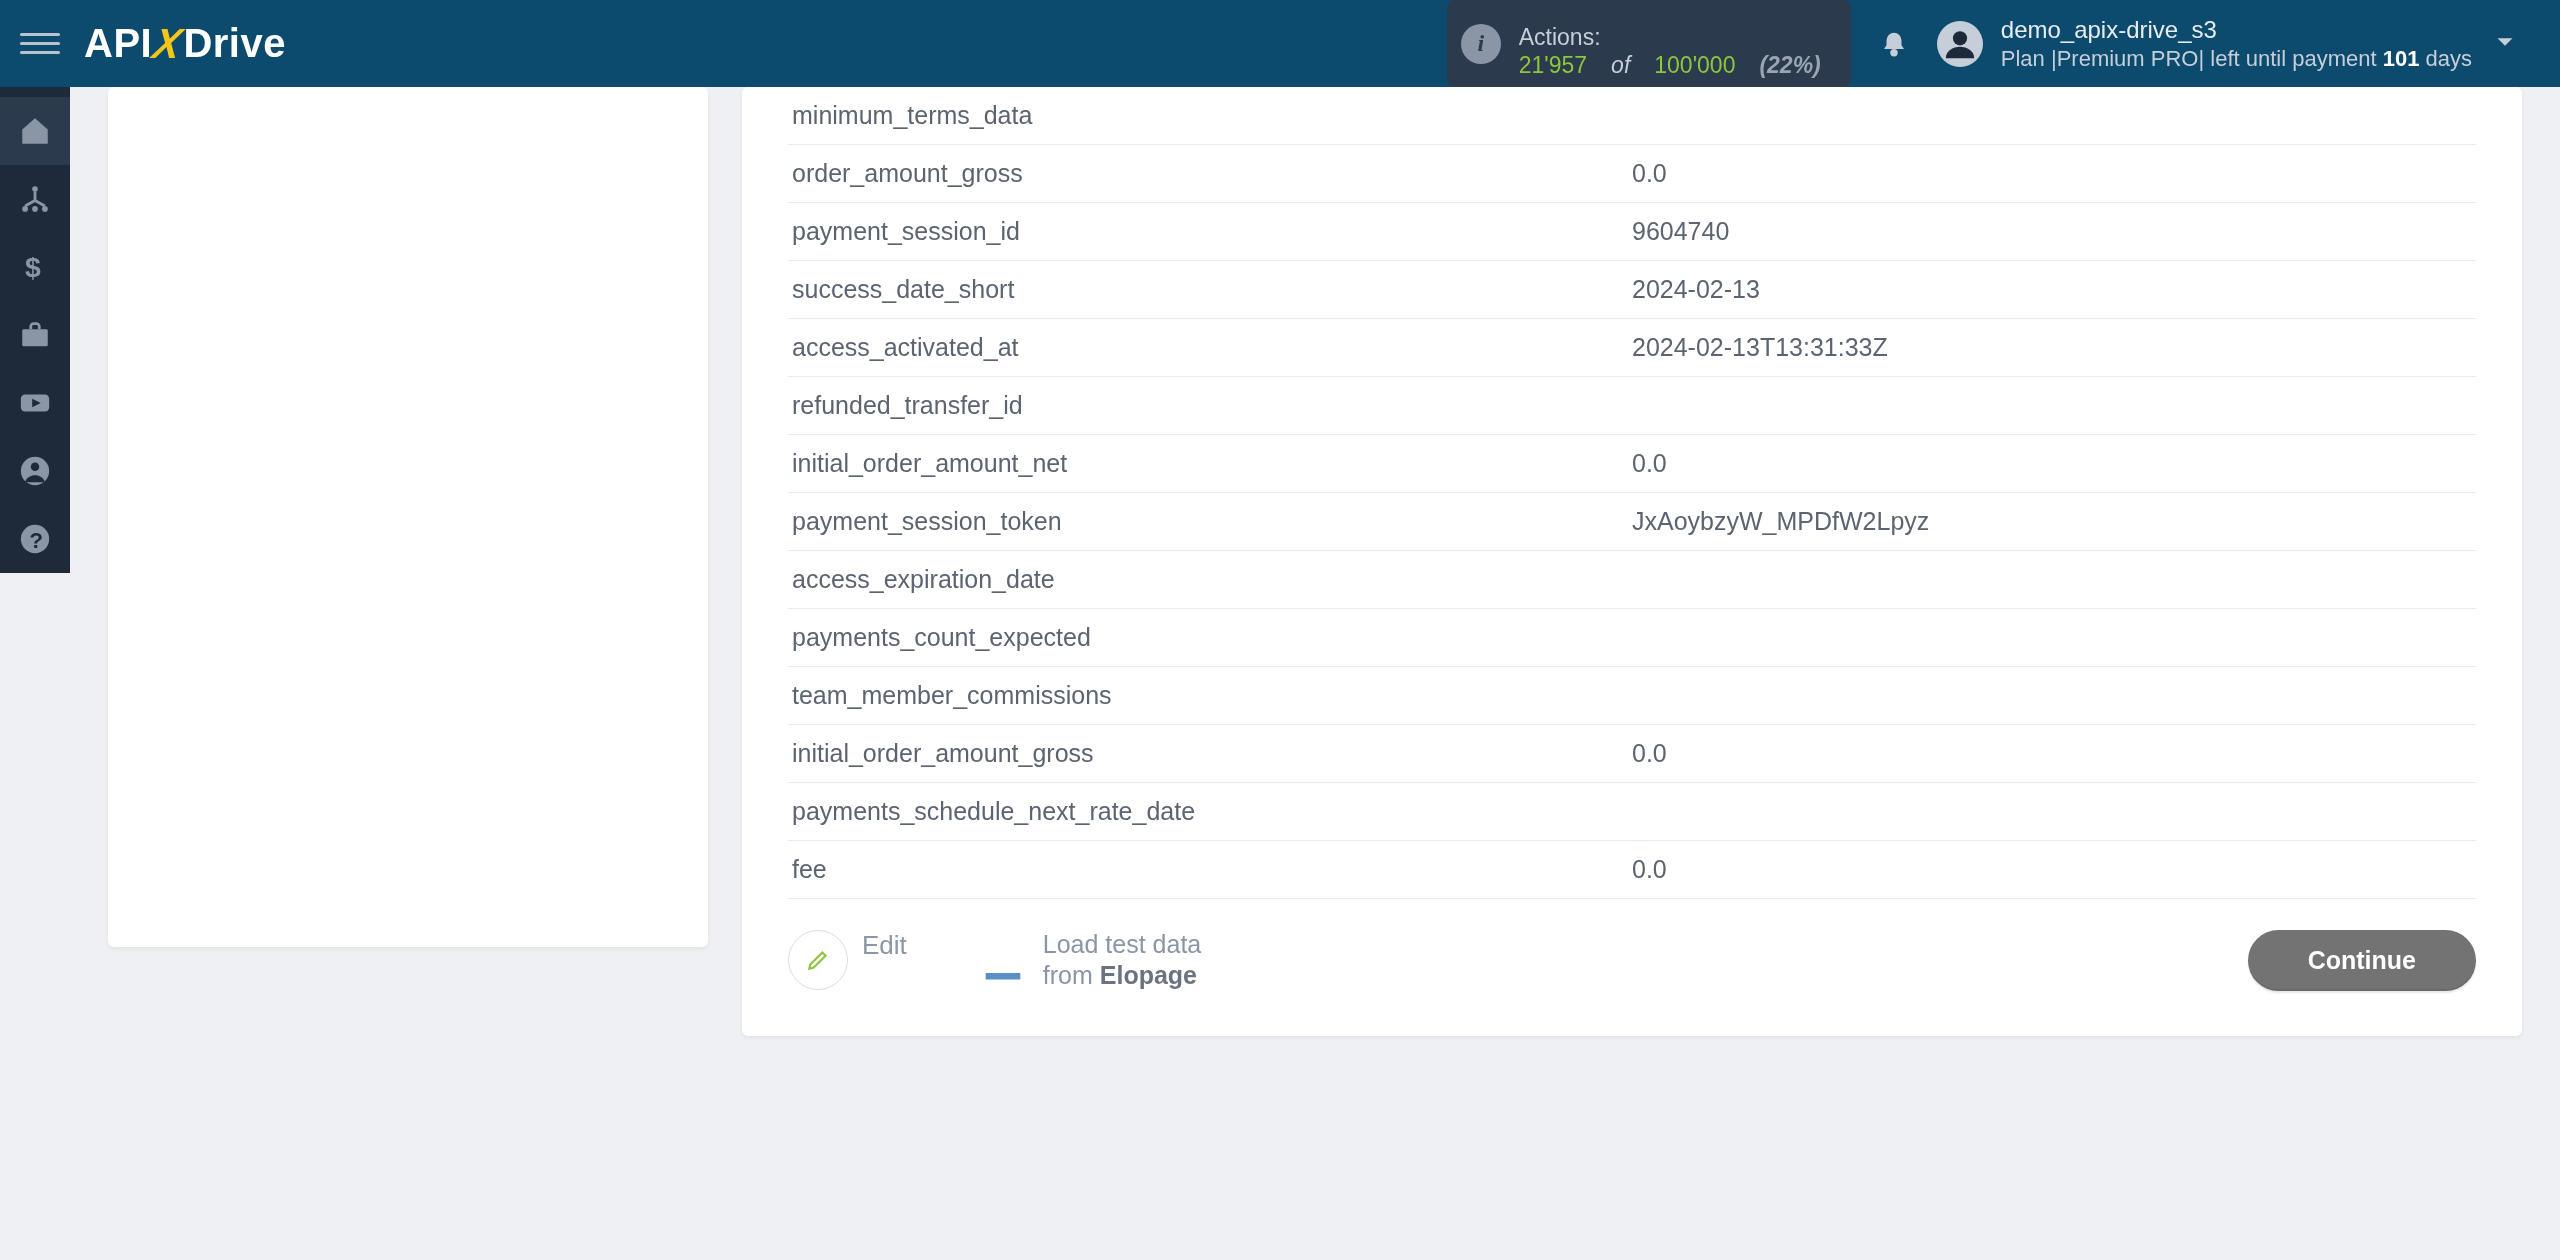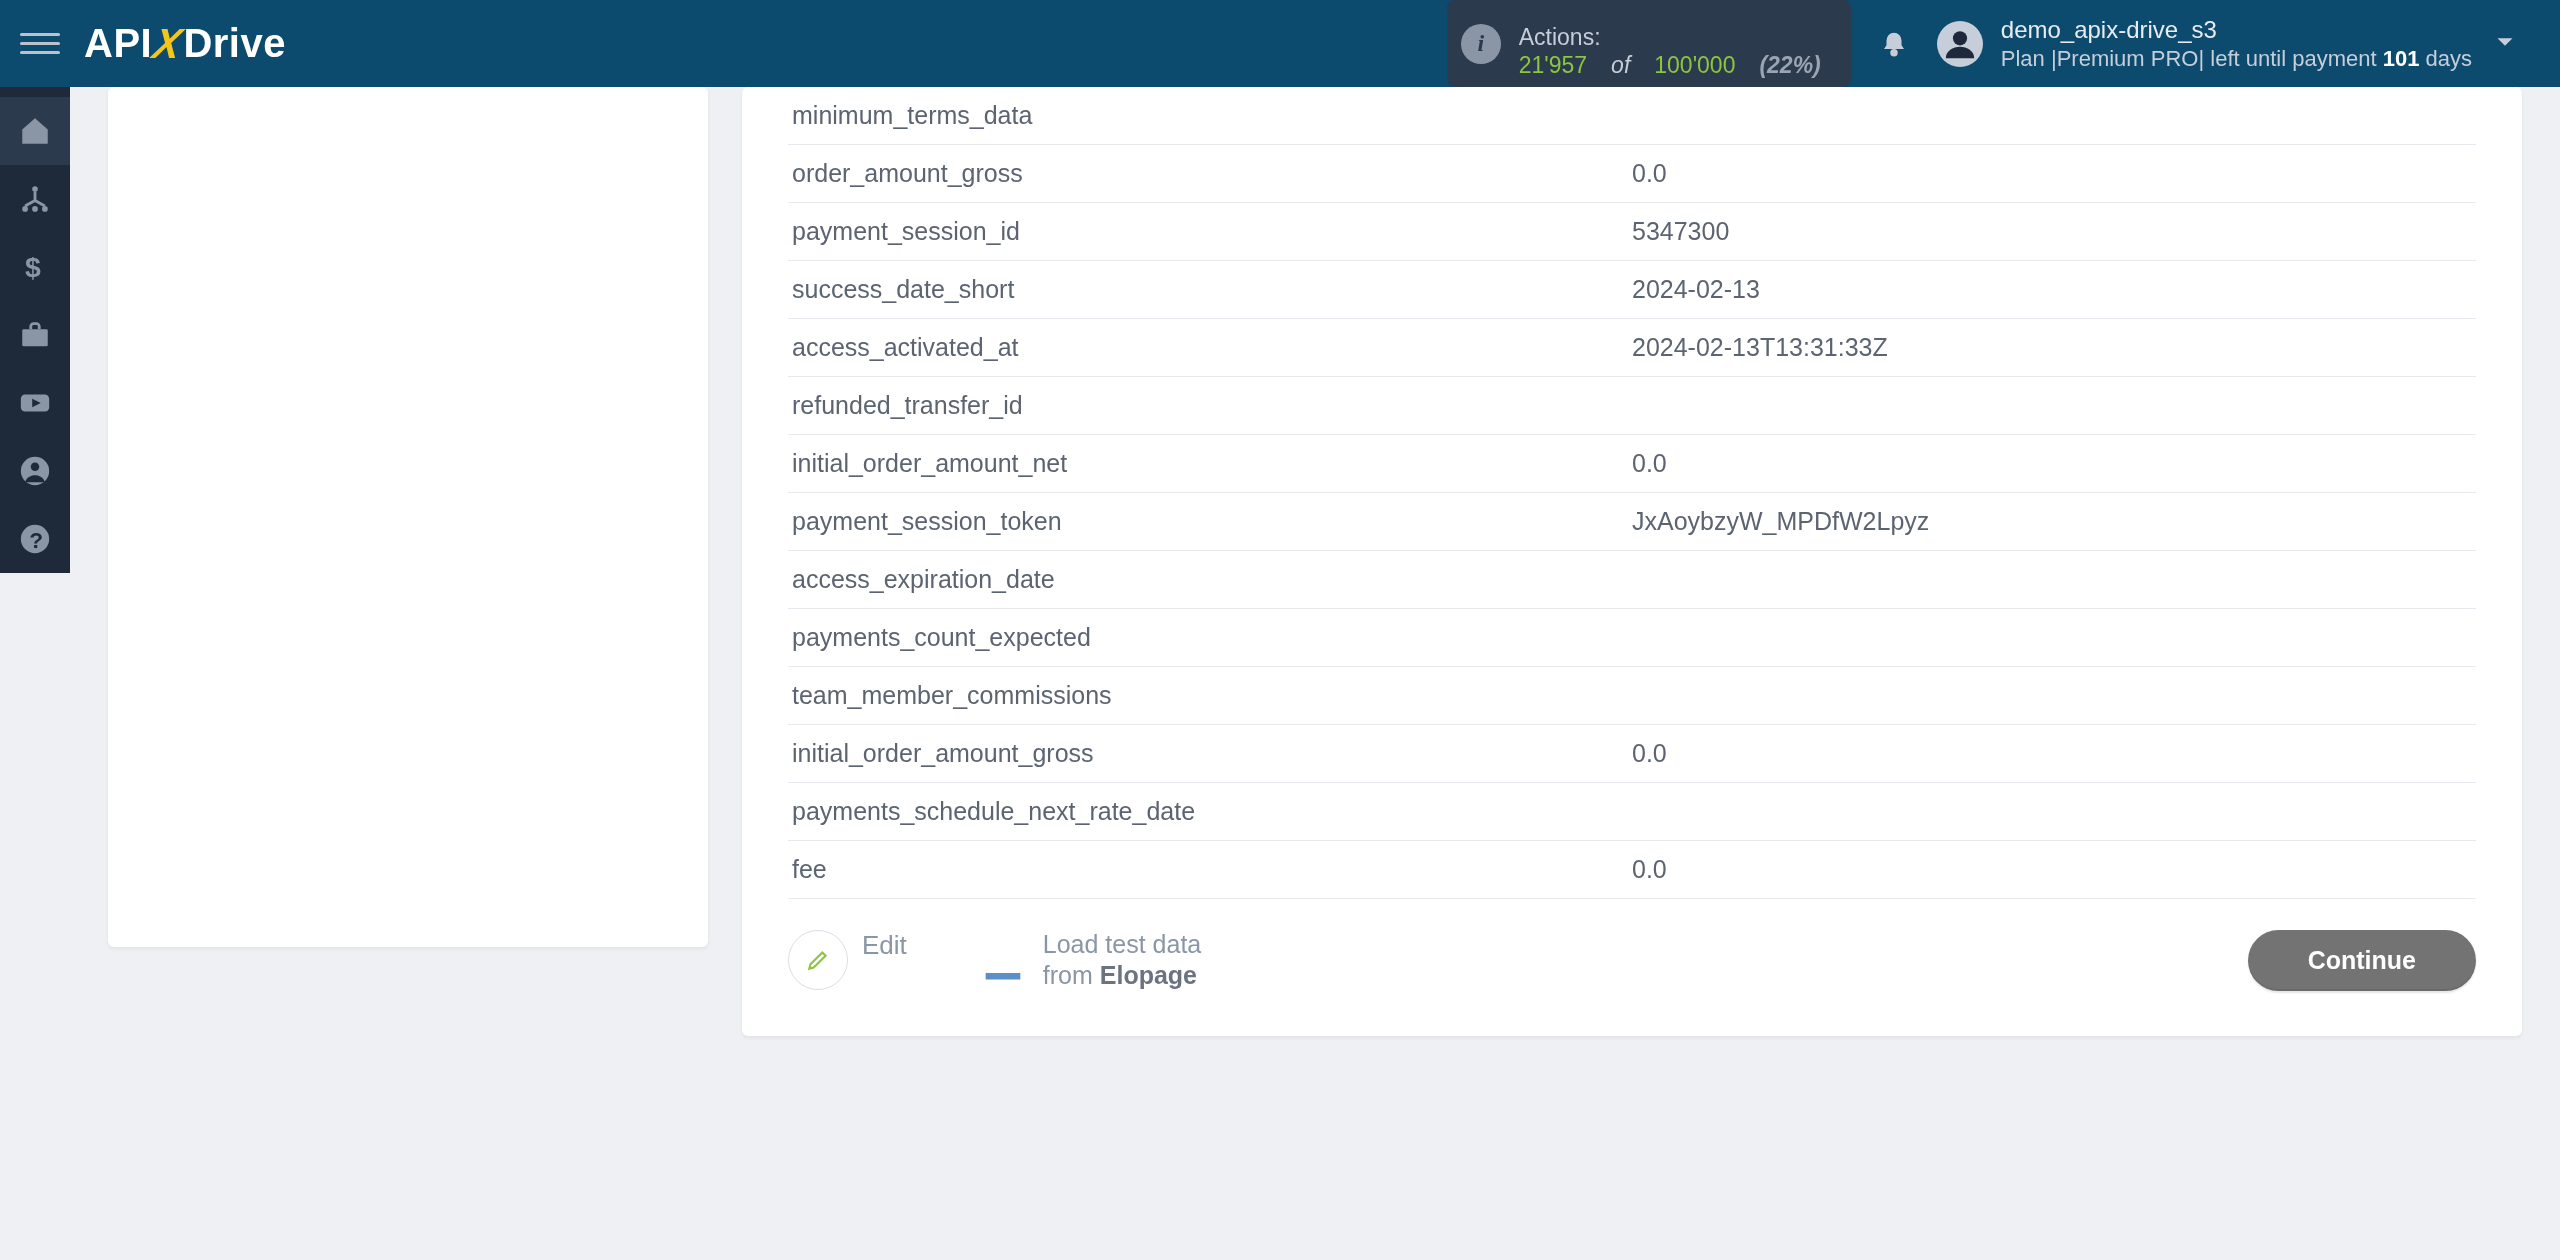--- a/index.html
+++ b/index.html
@@ -179,21 +179,21 @@
             <tr>
               <td class="key">minimum_terms_data</td>
               <td class="val"></td>
             </tr>
             <tr>
               <td class="key">order_amount_gross</td>
               <td class="val">0.0</td>
             </tr>
             <tr>
               <td class="key">payment_session_id</td>
-              <td class="val">5347300</td>
+              <td class="val">9604740</td>
             </tr>
             <tr>
               <td class="key">success_date_short</td>
               <td class="val">2024-02-13</td>
             </tr>
             <tr>
               <td class="key">access_activated_at</td>
               <td class="val">2024-02-13T13:31:33Z</td>
             </tr>
             <tr>

